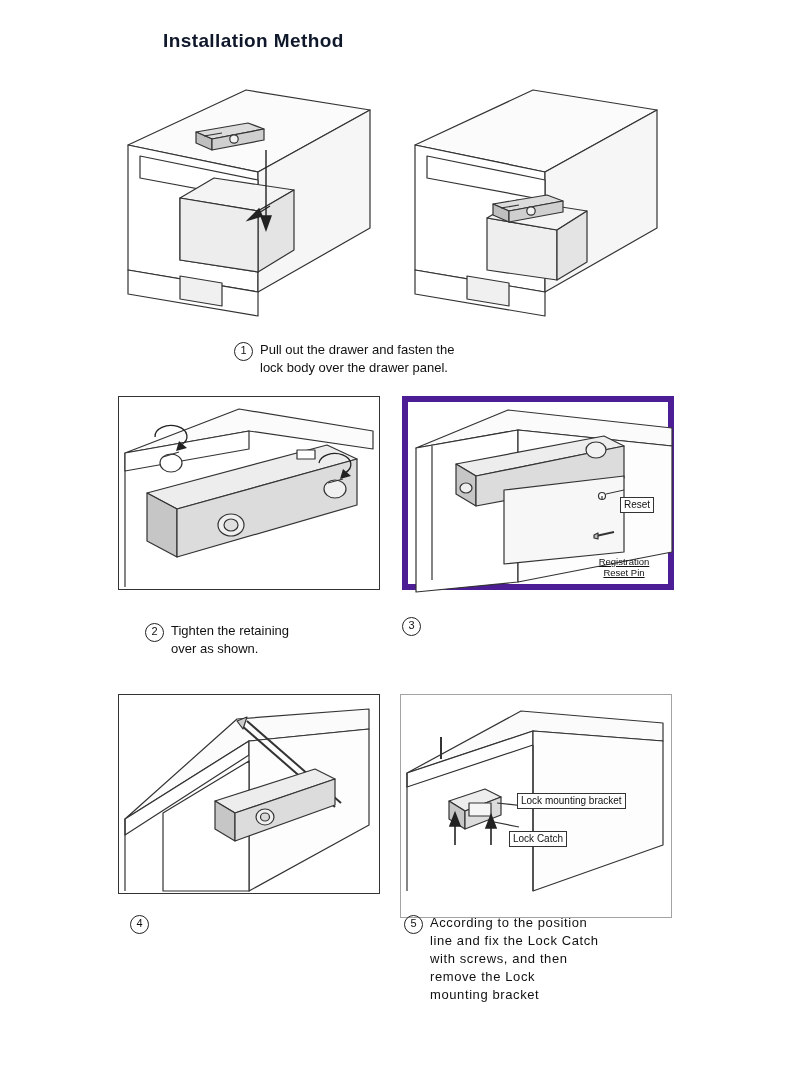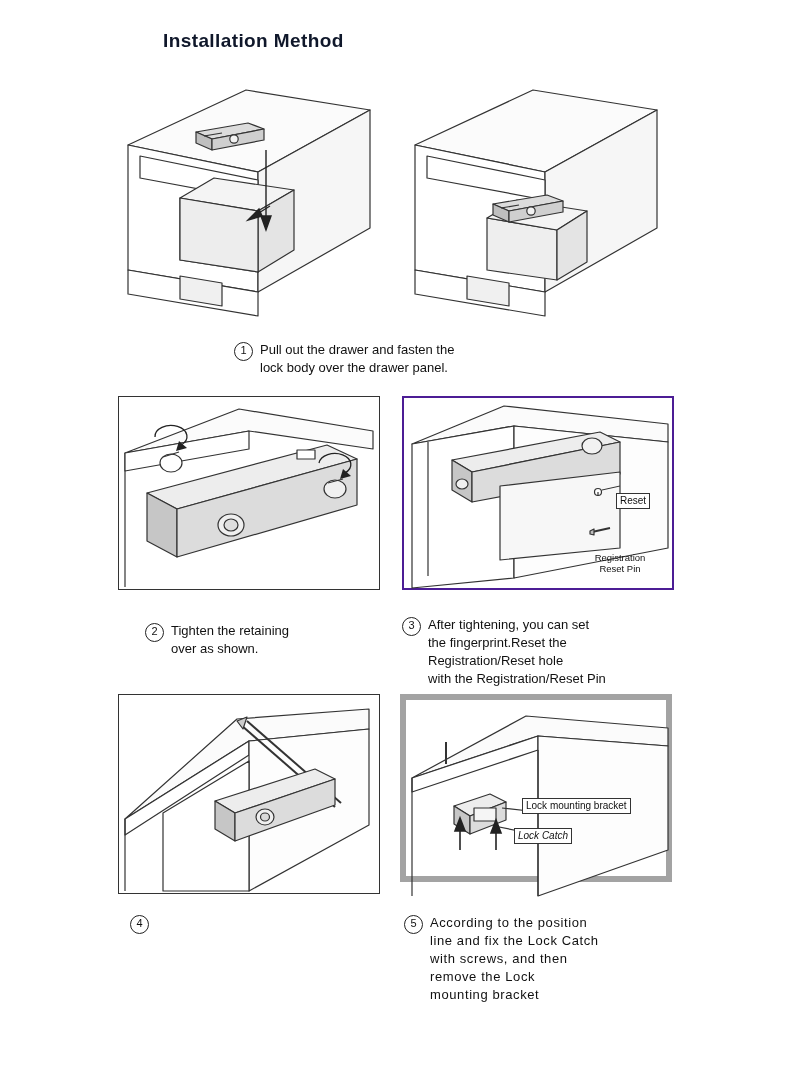--- a/index.html
+++ b/index.html
@@ -187,21 +187,21 @@
         <path d="M36 40 A16 11 0 1 1 62 48"></path>
         <path d="M200 66 A16 11 0 1 1 226 76"></path>
       </g>
       <g fill="#222">
         <polygon points="60,44 68,51 57,54"></polygon>
         <polygon points="224,72 232,79 221,82"></polygon>
       </g>
     </svg>
   </div>
 
-  <div class="fig" style="left:402px; top:396px; width:272px; height:194px; border:2px solid #4c1d95;">
+  <div class="fig" style="left:402px; top:396px; width:272px; height:194px; border:6px solid #4c1d95;">
     <svg width="270" height="192" viewBox="0 0 270 192">
       <g fill="none" stroke="#333" stroke-width="1.2" stroke-linejoin="round">
 
         <polygon points="8,46 100,8 264,26 264,44 110,28" fill="#fbfbfb"></polygon>
         <polygon points="8,46 110,28 110,180 8,190" fill="#ffffff"></polygon>
         <line x1="24" y1="44" x2="24" y2="178"></line>
         <polygon points="110,28 264,44 264,150 110,180" fill="#fdfdfd"></polygon>
 
         <polygon points="48,62 196,34 216,44 68,74" fill="#ededed"></polygon>
         <polygon points="48,62 68,74 68,104 48,92" fill="#c6c6c6"></polygon>
@@ -216,36 +216,32 @@
         <line x1="194" y1="94" x2="194" y2="98"></line>
 
         <path d="M188 134 L206 130" stroke-width="2"></path>
         <polygon points="186,133 190,131 190,137 186,136" fill="#bdbdbd"></polygon>
       </g>
       <g stroke="#333" stroke-width="1" fill="none">
         <line x1="198" y1="92" x2="216" y2="88"></line>
       </g>
     </svg>
     <div class="lbl" style="left:212px; top:95px;">Reset</div>
-    <div class="lbl-plain" style="left:172px; top:154px; width:88px;">Registration
+    <div class="lbl-plain" style="left:172px; top:154px; width:88px;text-decoration:underline;">Registration
 Reset Pin</div>
   </div>
 
   <div class="caption" style="left:145px; top:622px; width:230px;">
     <div class="step-num">2</div>
     <div class="caption-text">Tighten the retaining
 over as shown.</div>
   </div>
 
   <div class="caption" style="left:402px; top:616px; width:290px;">
     <div class="step-num">3</div>
-    <div class="caption-text">After tightening, you can set
-the fingerprint.Reset the
-Registration/Reset hole
-with the Registration/Reset Pin</div>
   </div>
 
   <div class="fig" style="left:118px; top:694px; width:262px; height:200px; border:1px solid #333;">
     <svg width="260" height="198" viewBox="0 0 260 198">
       <g fill="none" stroke="#333" stroke-width="1.2" stroke-linejoin="round">
 
         <polygon points="6,124 118,24 250,14 250,34 130,46" fill="#fbfbfb"></polygon>
         <polygon points="6,124 130,46 130,60 6,140" fill="#ffffff"></polygon>
         <line x1="6" y1="124" x2="6" y2="196"></line>
         <polygon points="130,46 250,34 250,130 130,196" fill="#fdfdfd"></polygon>
@@ -257,21 +253,21 @@
 
         <polygon points="96,106 196,74 216,84 116,118" fill="#ededed"></polygon>
         <polygon points="96,106 116,118 116,146 96,134" fill="#c6c6c6"></polygon>
         <polygon points="116,118 216,84 216,110 116,146" fill="#dcdcdc"></polygon>
         <ellipse cx="146" cy="122" rx="9" ry="8" fill="#efefef"></ellipse>
         <ellipse cx="146" cy="122" rx="4.5" ry="4" fill="#dadada"></ellipse>
       </g>
     </svg>
   </div>
 
-  <div class="fig" style="left:400px; top:694px; width:272px; height:188px; border:6px solid #a3a3a3;">
+  <div class="fig" style="left:400px; top:694px; width:272px; height:224px; border:1px solid #a3a3a3;">
     <svg width="270" height="198" viewBox="0 0 270 198">
       <g fill="none" stroke="#333" stroke-width="1.2" stroke-linejoin="round">
         <polygon points="6,78 120,16 262,28 262,46 132,36" fill="#fbfbfb"></polygon>
         <polygon points="6,78 132,36 132,50 6,92" fill="#ffffff"></polygon>
         <line x1="6" y1="78" x2="6" y2="196"></line>
         <polygon points="132,36 262,46 262,150 132,196" fill="#fdfdfd"></polygon>
         <line x1="132" y1="50" x2="132" y2="196"></line>
 
         <line x1="40" y1="42" x2="40" y2="64" stroke-width="2"></line>
 
@@ -285,21 +281,21 @@
       </g>
 
       <g stroke="#222" stroke-width="1.6" fill="#222">
         <line x1="54" y1="150" x2="54" y2="126"></line>
         <polygon points="54,118 49,131 59,131"></polygon>
         <line x1="90" y1="150" x2="90" y2="128"></line>
         <polygon points="90,120 85,133 95,133"></polygon>
       </g>
     </svg>
     <div class="lbl" style="left:116px; top:98px;">Lock mounting bracket</div>
-    <div class="lbl" style="left:108px; top:128px;font-style:italic;">Lock Catch</div>
+    <div class="lbl" style="left:108px; top:136px;">Lock Catch</div>
   </div>
 
   <div class="caption" style="left:130px; top:914px; width:260px;">
     <div class="step-num">4</div>
   </div>
 
   <div class="caption" style="left:404px; top:914px; width:280px;">
     <div class="step-num">5</div>
     <div class="caption-text spaced">According to the position
 line and fix the Lock Catch

